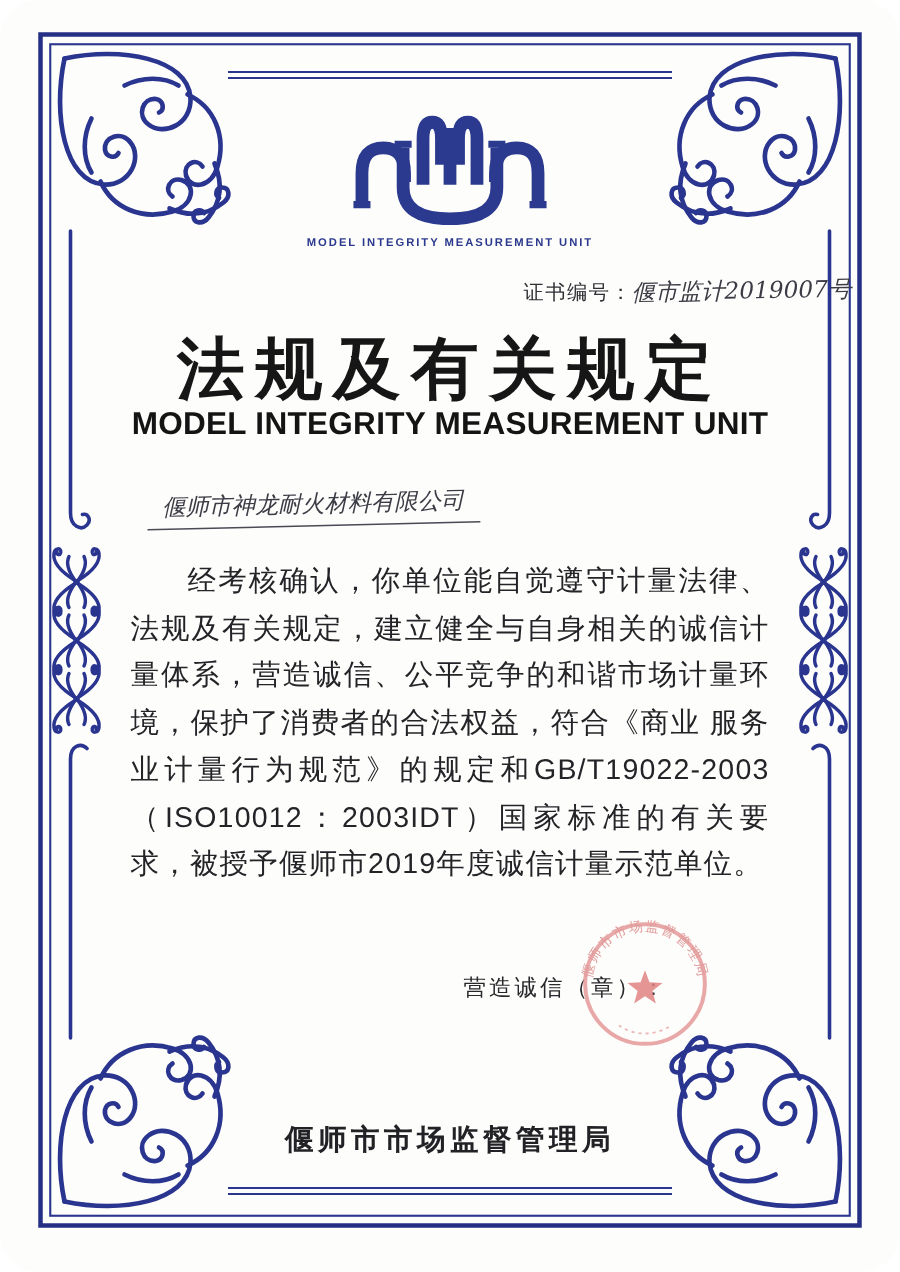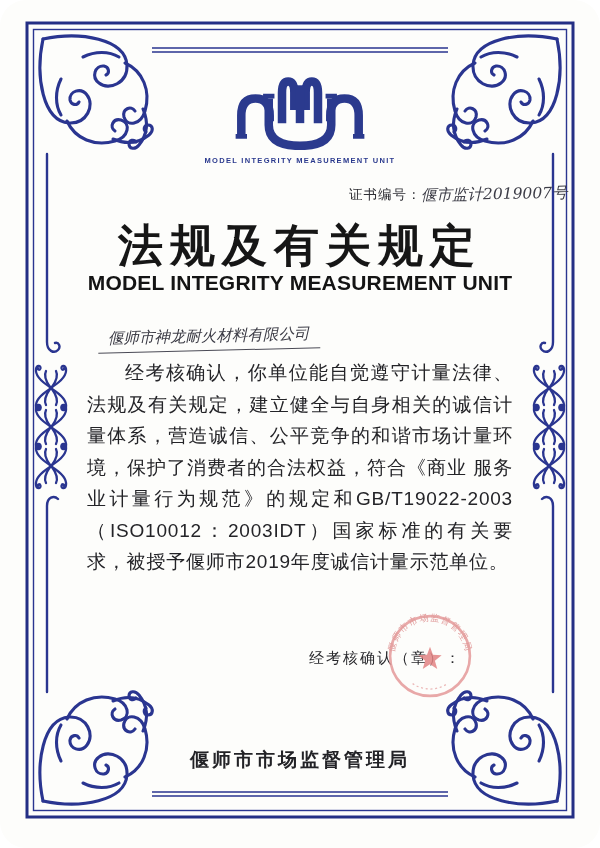--- a/index.html
+++ b/index.html
@@ -41,21 +41,21 @@
   }
   
   .company{
     left:98px;top:326px;
     font-size:15.5px; padding:0 10px 3px 10px;
     border-bottom:1.6px solid #4a4a55;
     transform:rotate(-1.4deg);
   }
   
   .body-text{
-    left:87px;top:357px;width:426px;
+    left:87px;top:372px;width:426px;
     font-size:19px;line-height:31.5px;letter-spacing:0.8px;
     color:#242428;text-align:justify;text-indent:2em;
   }
   
   .issuer{left:309px;top:649px;font-size:15px;letter-spacing:2px;color:#28282c;}
   .seal{left:386px;top:612px;width:88px;height:88px;opacity:0.85;}
   
   .footer-org{
     left:0;top:747px;width:600px;text-align:center;
     font-size:19px;font-weight:600;letter-spacing:3px;color:#222226;
@@ -142,21 +142,21 @@
     <span class="label">证书编号：</span><span class="hand">偃市监计2019007号</span>
   </div>
 
   <div class="abs title-zh">法规及有关规定</div>
   <div class="abs title-en">MODEL INTEGRITY MEASUREMENT UNIT</div>
 
   <div class="abs company hand">偃师市神龙耐火材料有限公司</div>
 
   <div class="abs body-text">经考核确认，你单位能自觉遵守计量法律、法规及有关规定，建立健全与自身相关的诚信计量体系，营造诚信、公平竞争的和谐市场计量环境，保护了消费者的合法权益，符合《商业 服务业计量行为规范》的规定和GB/T19022-2003（ISO10012：2003IDT）国家标准的有关要求，被授予偃师市2019年度诚信计量示范单位。</div>
 
-  <div class="abs issuer">经考核确认（章）：</div>
+  <div class="abs issuer">营造诚信（章）：</div>
 
   <svg class="abs seal" viewBox="0 0 86 86" aria-hidden="true">
     <circle cx="43" cy="43" r="39" fill="none" stroke="#e59a9a" stroke-width="2.6"></circle>
     <polygon points="43,34 45.9,41.9 54.4,42.3 47.8,47.6 50.1,55.7 43,51 35.9,55.7 38.2,47.6 31.6,42.3 40.1,41.9" fill="#e28484"></polygon>
     <path id="sealArc" d="M 10,55 A 35,35 0 1 1 76,55" fill="none"></path>
     <text font-size="9" fill="#dc8b8b" letter-spacing="1.2" font-family="Liberation Sans, sans-serif">
       <textPath href="#sealArc" startOffset="50%" text-anchor="middle">偃师市市场监督管理局</textPath>
     </text>
     <path d="M26,70 A 30,30 0 0 0 60,70" fill="none" stroke="#e8acac" stroke-width="1.2" stroke-dasharray="2,2.6"></path>
   </svg>

